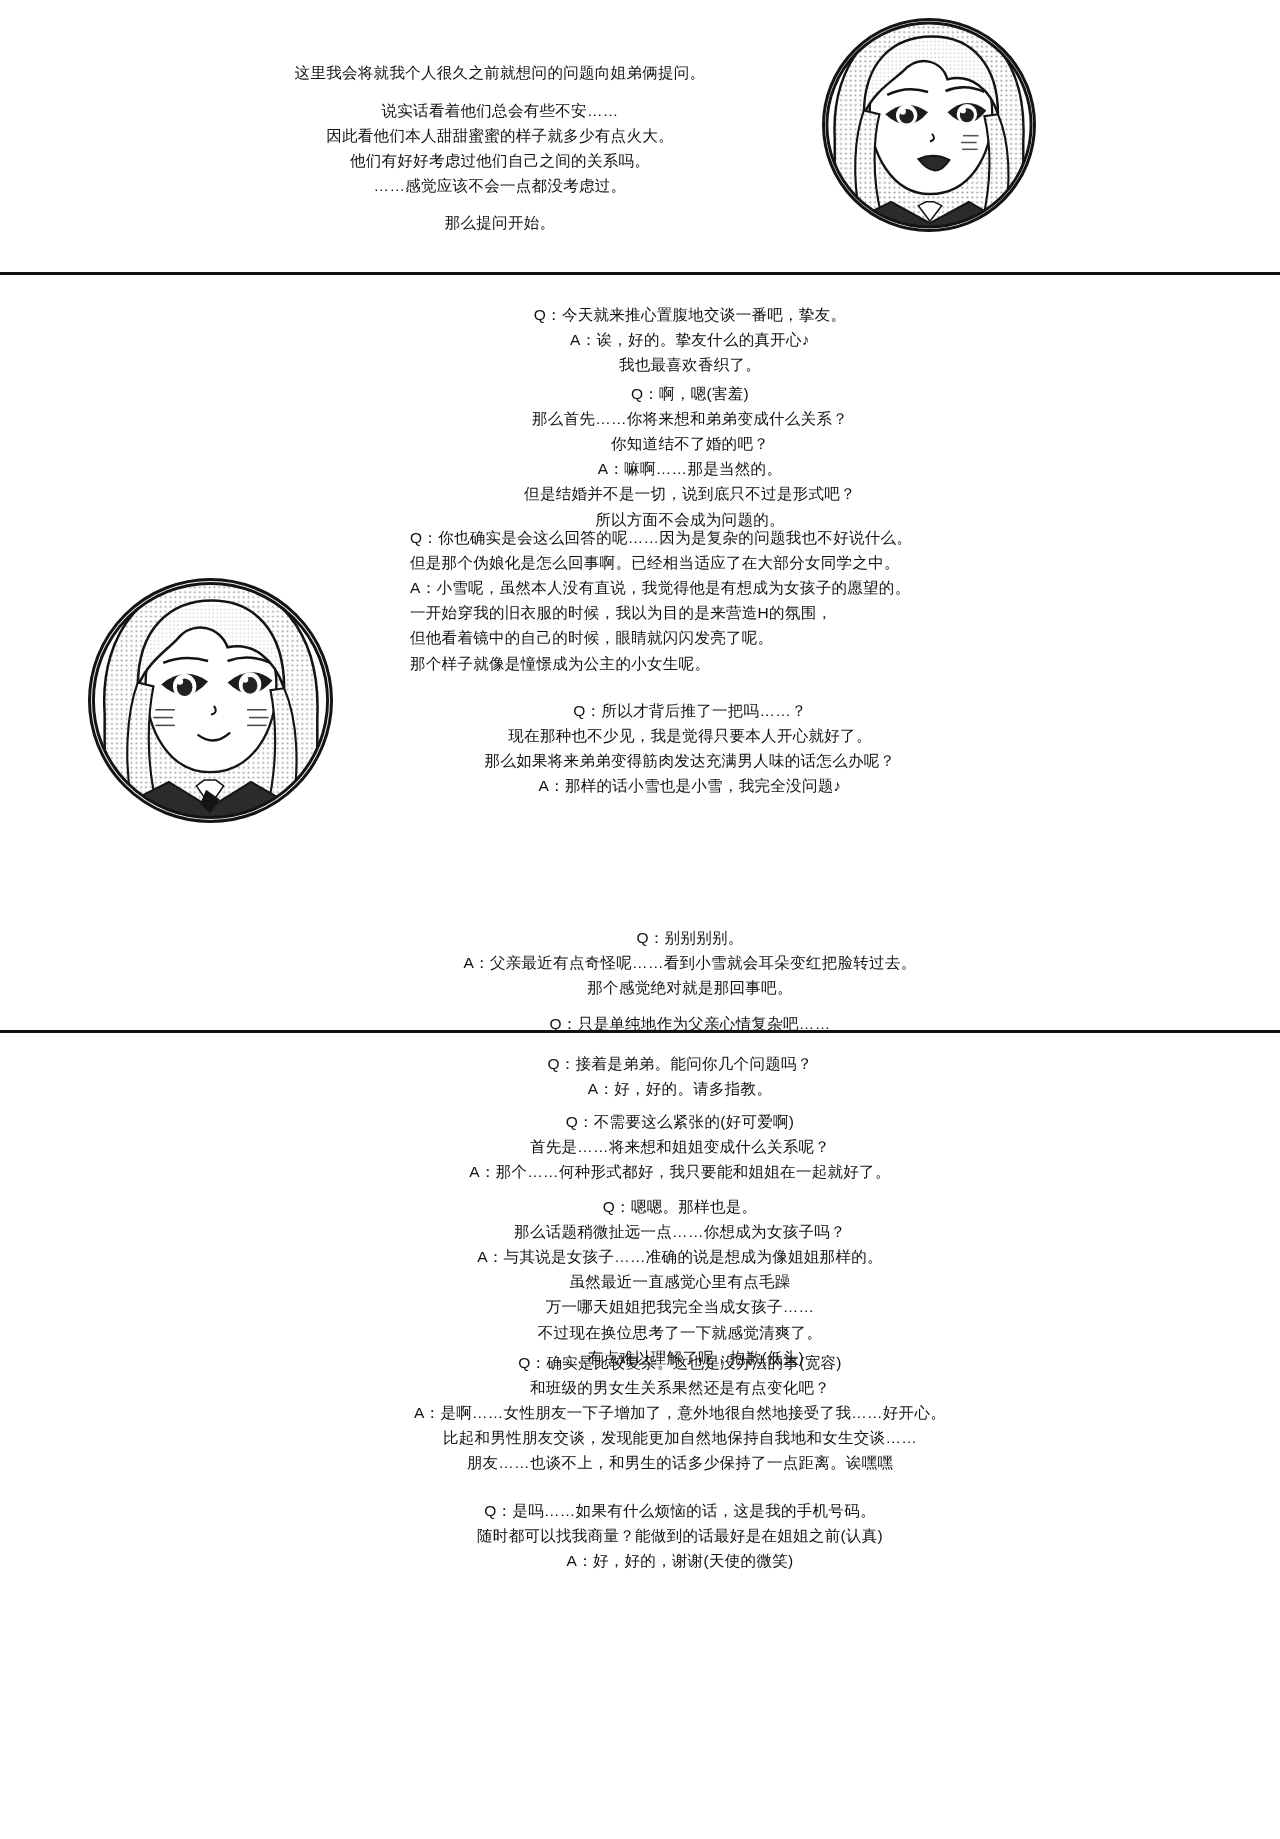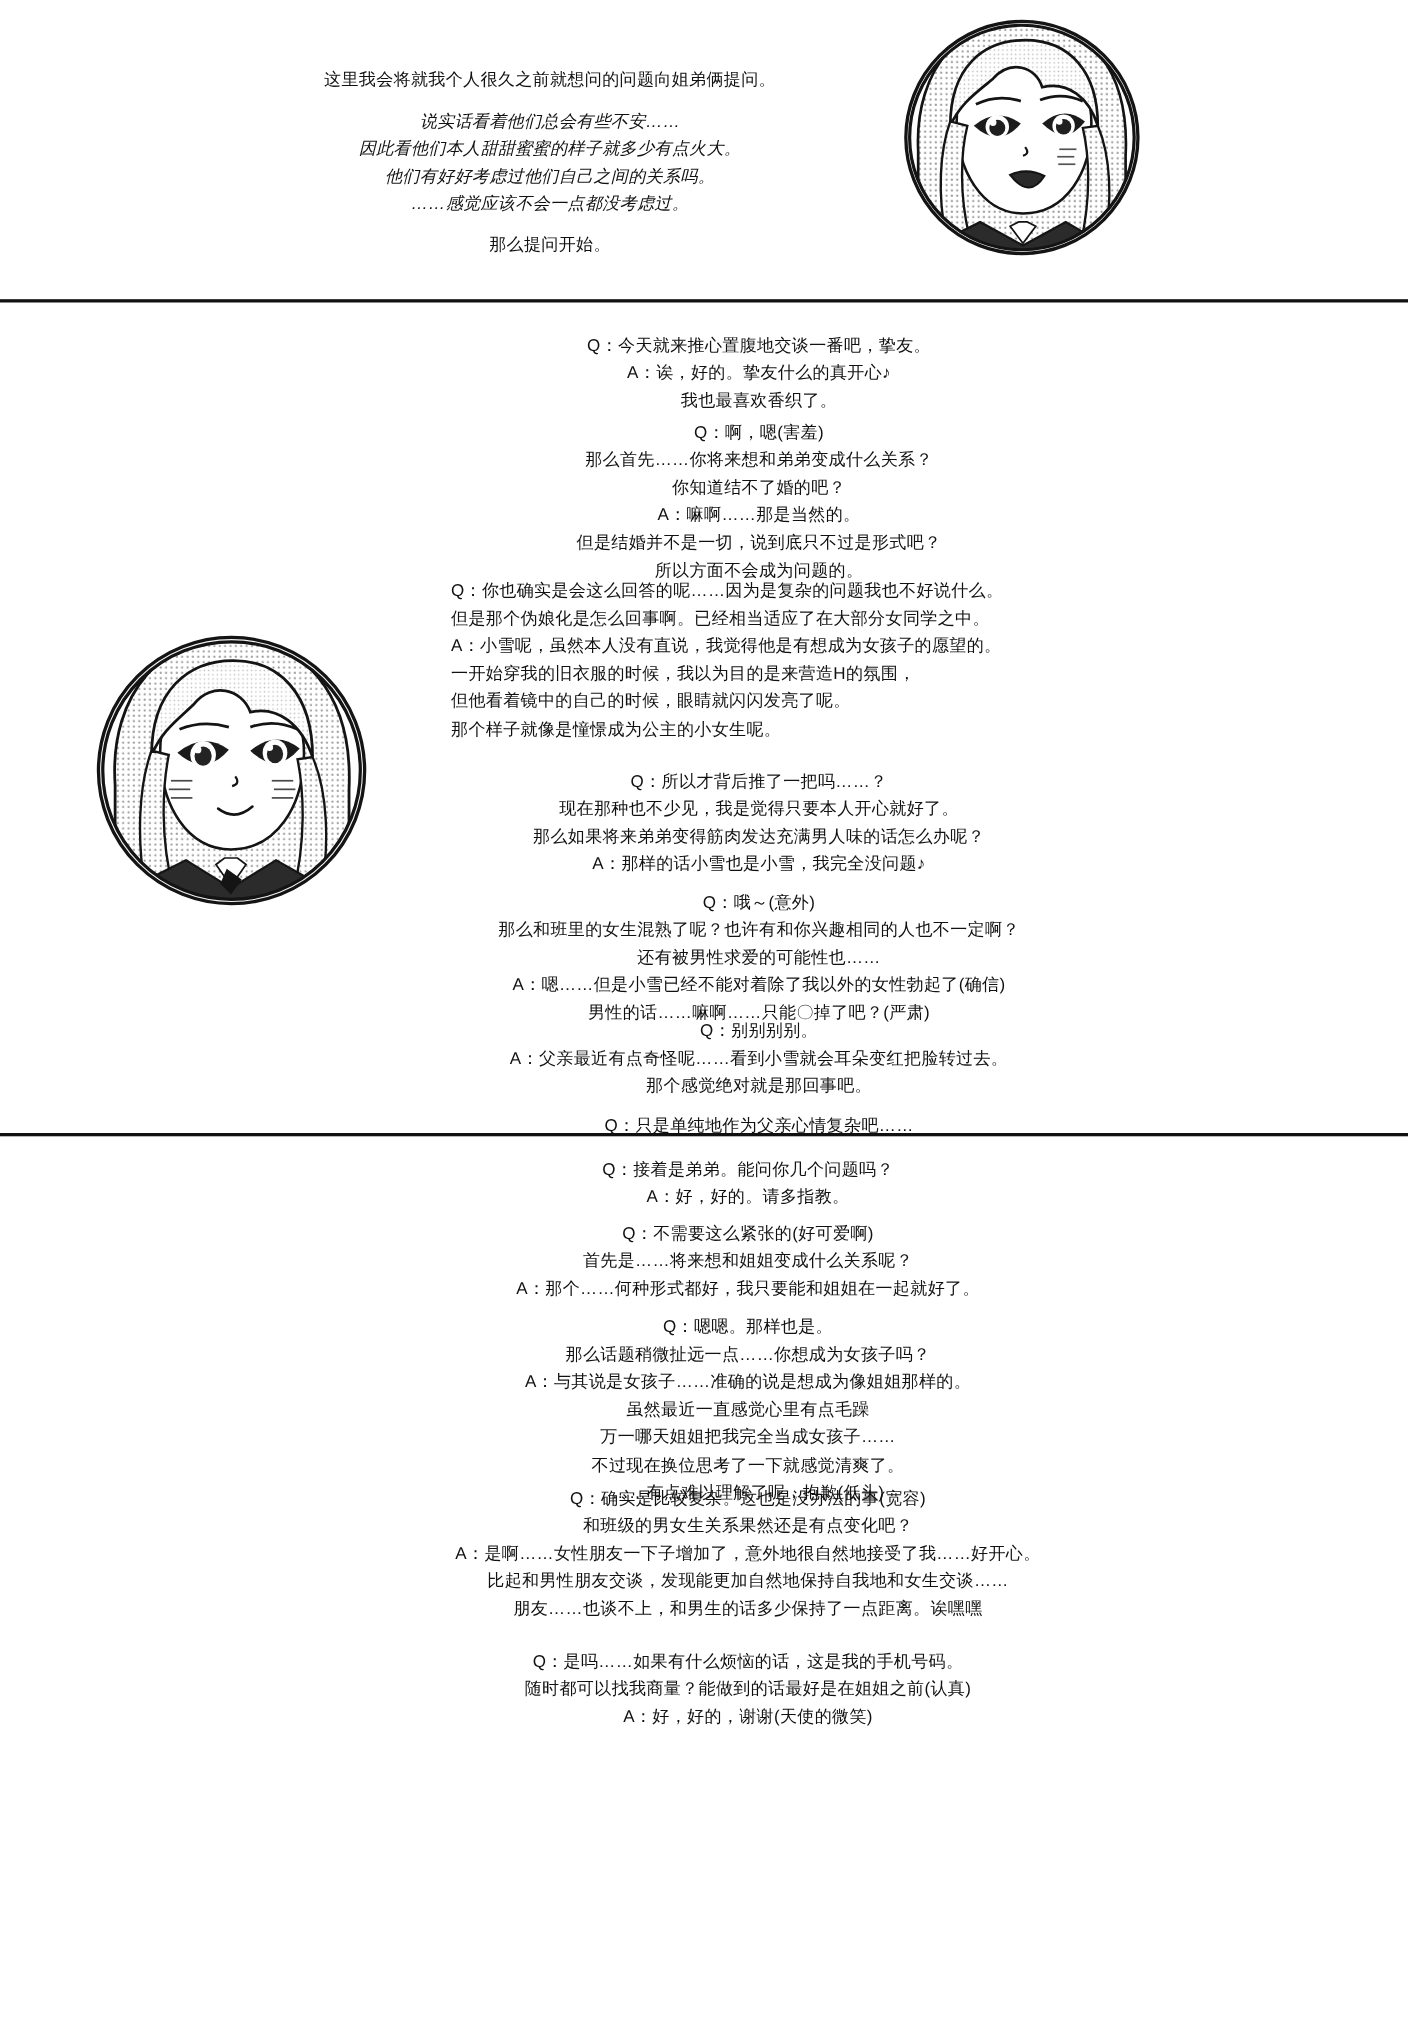--- a/index.html
+++ b/index.html
@@ -65,21 +65,21 @@
     line-height: 1.62;
     letter-spacing: 0.3px;
     color: #111;
     white-space: pre-wrap;
   }
   .align-right { text-align: center; }
   .align-left  { text-align: left; }
 
   
   .s1-a { top: 60px; left: 200px; width: 600px; text-align: center; }
-  .s1-b { top: 98px; left: 200px; width: 600px; text-align: center; font-style: italic; }
+  .s1-b { top: 98px; left: 200px; width: 600px; text-align: center; }
   .s1-c { top: 210px; left: 200px; width: 600px; text-align: center; }
 
   
   .s2col { left: 370px; width: 640px; }
   .s2-q1 { top: 27px; }
   .s2-q2 { top: 106px; }
   .s2-q3 { top: 250px; }
   .s2-q4 { top: 423px; }
   .s2-q5 { top: 533px; }
   .s2-q6 { top: 650px; }
@@ -239,25 +239,20 @@
     <div class="txtblock s2-q3 align-left" style="left:410px;width:600px;">Q：你也确实是会这么回答的呢……因为是复杂的问题我也不好说什么。
 但是那个伪娘化是怎么回事啊。已经相当适应了在大部分女同学之中。
 A：小雪呢，虽然本人没有直说，我觉得他是有想成为女孩子的愿望的。
 一开始穿我的旧衣服的时候，我以为目的是来营造H的氛围，
 但他看着镜中的自己的时候，眼睛就闪闪发亮了呢。
 那个样子就像是憧憬成为公主的小女生呢。</div>
     <div class="txtblock s2col s2-q4 align-right">Q：所以才背后推了一把吗……？
 现在那种也不少见，我是觉得只要本人开心就好了。
 那么如果将来弟弟变得筋肉发达充满男人味的话怎么办呢？
 A：那样的话小雪也是小雪，我完全没问题♪</div>
-    <div class="txtblock s2col s2-q5 align-right">Q：哦～(意外)
-那么和班里的女生混熟了呢？也许有和你兴趣相同的人也不一定啊？
-还有被男性求爱的可能性也……
-A：嗯……但是小雪已经不能对着除了我以外的女性勃起了(确信)
-男性的话……嘛啊……只能〇掉了吧？(严肃)</div>
     <div class="txtblock s2col s2-q6 align-right">Q：别别别别。
 A：父亲最近有点奇怪呢……看到小雪就会耳朵变红把脸转过去。
 那个感觉绝对就是那回事吧。</div>
     <div class="txtblock s2col s2-q7 align-right">Q：只是单纯地作为父亲心情复杂吧……</div>
   </div>
 
   <div class="rule r2"></div>
 
   <div class="section sec3">
 

